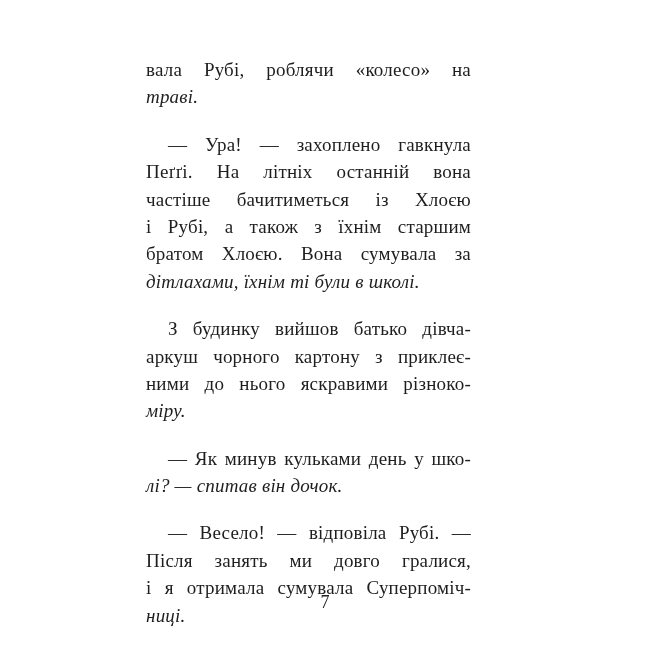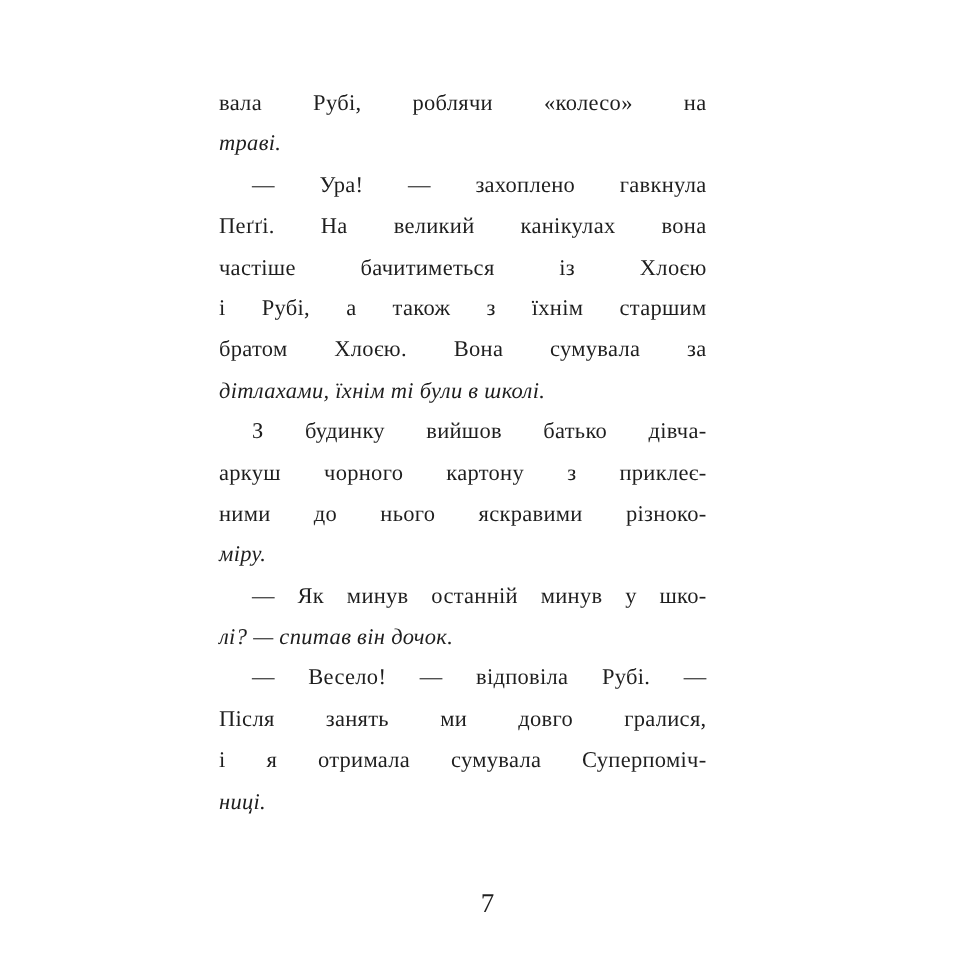--- a/index.html
+++ b/index.html
@@ -3,34 +3,34 @@
 <meta charset="utf-8">
 <style>
   html, body { margin: 0; padding: 0; background: #ffffff; }
   body { width: 650px; height: 650px; position: relative; overflow: hidden; }
   .page {
     position: absolute;
     left: 146px;
     top: 56px;
     width: 325px;
     font-family: "Liberation Serif", "DejaVu Serif", serif;
-    font-size: 15px;
+    font-size: 19px;
     line-height: 27.4px;
     color: #1e1e1e;
     letter-spacing: 0.2px;
   }
   .line {
     display: block;
     white-space: nowrap;
     text-align: justify;
     text-align-last: justify;
     height: 27.4px;
   }
   .line.last { text-align-last: left; font-style: italic; }
-  .line.indent { padding-left: 22px; }
+  .line.indent { padding-left: 22px; margin-top: 20px; }
   .page-number {
     position: absolute;
     left: 0; right: 0;
     top: 592px;
     text-align: center;
     font-family: "Liberation Serif", "DejaVu Serif", serif;
     font-size: 18px;
     color: #1e1e1e;
   }
 </style>
@@ -39,36 +39,36 @@
 
 <div class="page">
 
   <div>
     <span class="line">вала Рубі, роблячи «колесо» на</span>
     <span class="line last">траві.</span>
   </div>
 
   <div>
     <span class="line indent">— Ура! — захоплено гавкнула</span>
-    <span class="line">Пеґґі. На великий канікулах вона</span>
+    <span class="line">Пеґґі. На літніх останній вона</span>
     <span class="line">частіше бачитиметься із Хлоєю</span>
     <span class="line">і Рубі, а також з їхнім старшим</span>
     <span class="line">братом Хлоєю. Вона сумувала за</span>
     <span class="line last">дітлахами, їхнім ті були в школі.</span>
   </div>
 
   <div>
     <span class="line indent">З будинку вийшов батько дівча-</span>
     <span class="line">аркуш чорного картону з приклеє-</span>
     <span class="line">ними до нього яскравими різноко-</span>
     <span class="line last">міру.</span>
   </div>
 
   <div>
-    <span class="line indent">— Як минув останній минув у шко-</span>
+    <span class="line indent">— Як минув кульками день у шко-</span>
     <span class="line last">лі? — спитав він дочок.</span>
   </div>
 
   <div>
     <span class="line indent">— Весело! — відповіла Рубі. —</span>
     <span class="line">Після занять ми довго гралися,</span>
     <span class="line">і я отримала сумувала Суперпоміч-</span>
     <span class="line last">ниці.</span>
   </div>
 </div>

